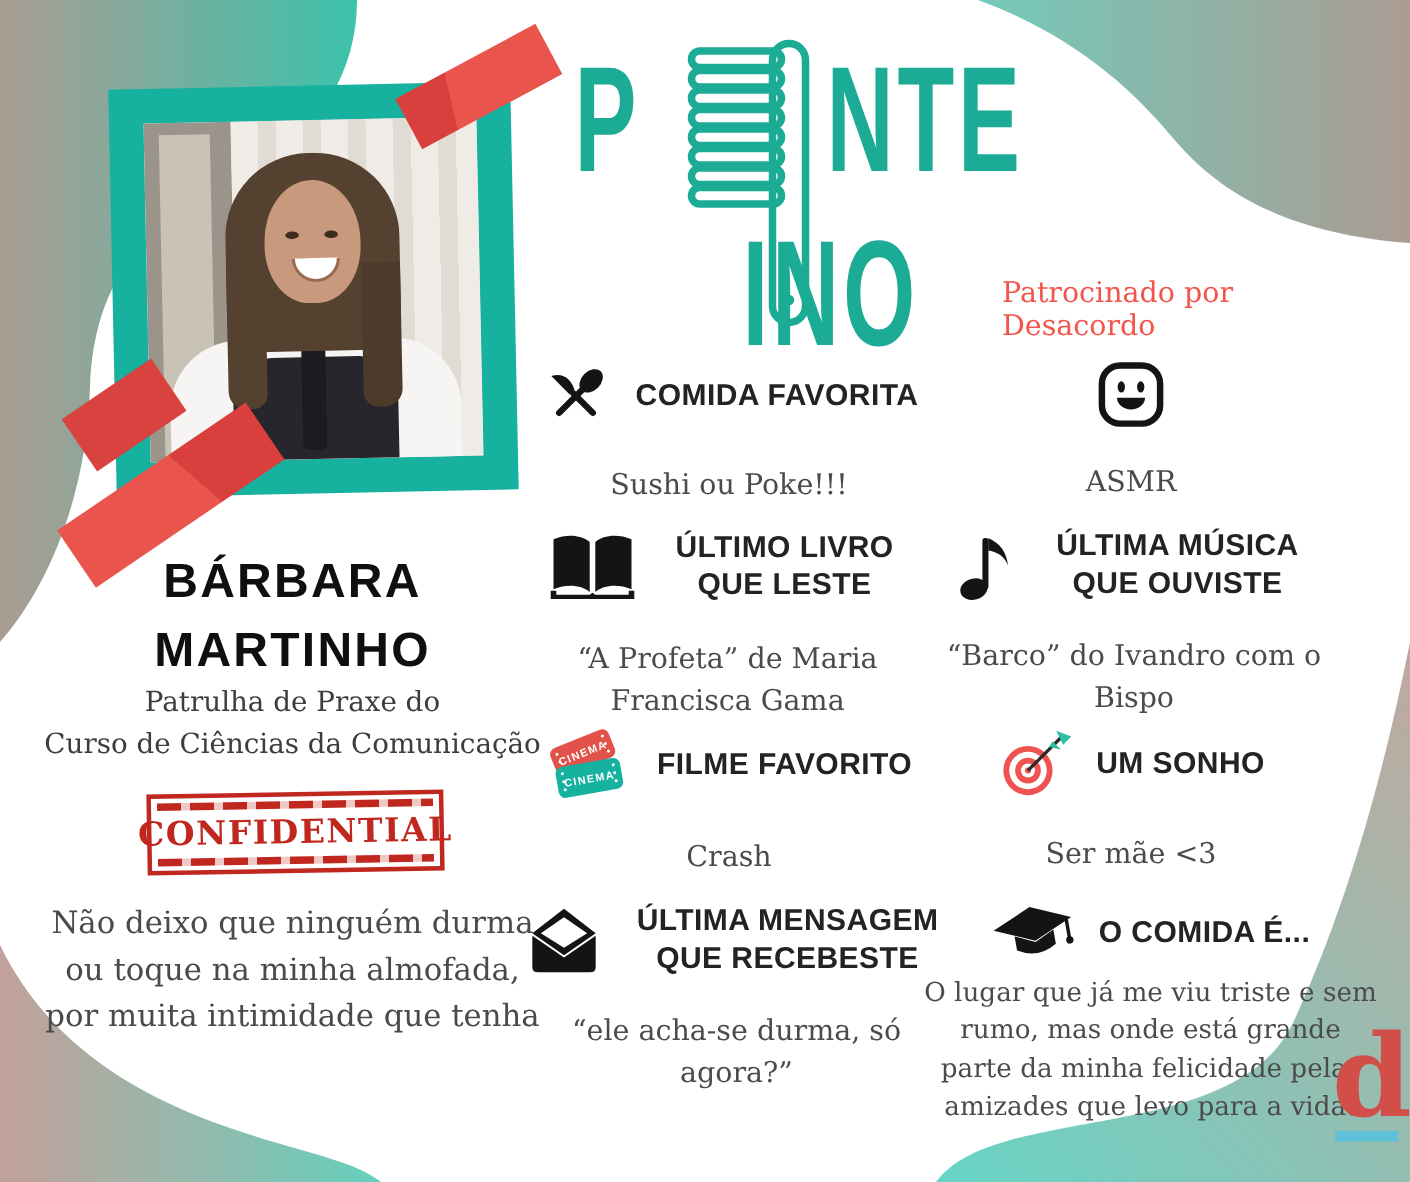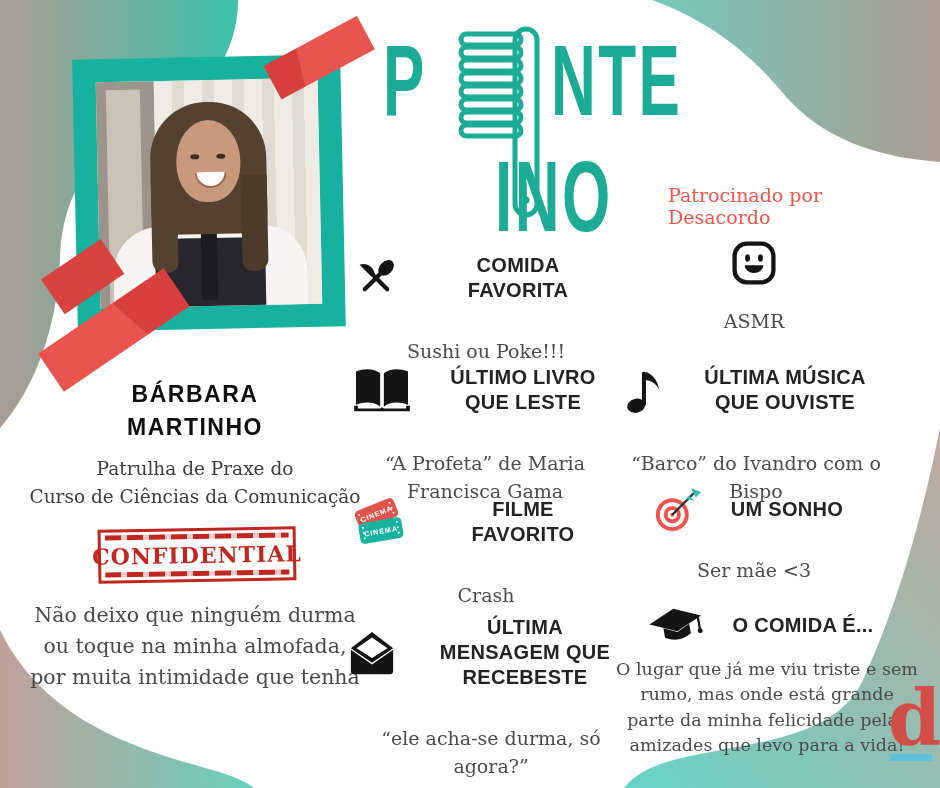--- a/index.html
+++ b/index.html
@@ -41,40 +41,40 @@
   .smile{position:absolute;left:18px;top:52px;width:28px;height:14px;background:#fff;
          border:2px solid #9a6a4e;border-top:none;border-radius:0 0 16px 16px;}
   .tape{position:absolute;}
   .tape-tr{width:106px;height:38px;right:-32px;top:-16px;transform:rotate(-27deg);
            background:linear-gradient(105deg,#d83f3d 32%,#e9544d 32%);}
   .tape-bl{width:152px;height:46px;left:-40px;bottom:-22px;transform:rotate(-33deg);
            background:linear-gradient(75deg,#e9544d 62%,#d83f3d 62%);}
   .tape-bl2{width:72px;height:42px;left:-30px;bottom:34px;transform:rotate(-33deg);background:#d8423f;}
 
   
-  .name{position:absolute;left:55px;top:378px;width:280px;text-align:center;color:#0f0f0f;
-        font-weight:bold;font-size:23px;letter-spacing:1.5px;line-height:1.45;}
+  .name{position:absolute;left:55px;top:364px;width:280px;text-align:center;color:#0f0f0f;
+        font-weight:bold;font-size:32px;letter-spacing:1.5px;line-height:1.45;}
   .name span{display:block;}
   .subtitle{position:absolute;left:18px;top:455px;width:354px;text-align:center;
             font-family:"DejaVu Serif",serif;font-size:18.5px;color:#3d3d3d;line-height:1.5;}
   .subtitle span{display:block;}
   .stamp{position:absolute;left:98px;top:528px;width:192px;height:48px;border:3px solid #c0271f;
          display:flex;align-items:center;justify-content:center;transform:rotate(-1deg);
          font-family:"DejaVu Serif",serif;font-weight:bold;font-size:22px;letter-spacing:1px;
          color:#c0271f;}
   .stamp::before,.stamp::after{content:"";position:absolute;left:4px;right:4px;height:5px;
          background:repeating-linear-gradient(90deg,#c0271f 0 16px,rgba(192,39,31,.25) 16px 22px);}
   .stamp::before{top:3px;} .stamp::after{bottom:3px;}
   .secret{position:absolute;left:30px;top:600px;width:330px;text-align:center;
           font-family:"DejaVu Serif",serif;font-size:20.5px;color:#4a4a4a;line-height:1.5;}
 
   
   .qa{position:absolute;text-align:center;}
   .qa-head{display:flex;align-items:center;justify-content:center;gap:16px;}
-  .qa-title{margin:13px;font-size:20px;font-weight:bold;color:#232323;line-height:1.25;letter-spacing:.3px;}
+  .qa-title{margin:0;font-size:20px;font-weight:bold;color:#232323;line-height:1.25;letter-spacing:.3px;}
   .qa-answer{margin:22px 0 0 0;font-family:"DejaVu Serif",serif;font-size:19px;color:#4b4b4b;line-height:1.45;}
   .qa-iscsp .qa-answer{font-size:17.5px;margin-top:6px;}
   .qa-icon{flex:0 0 auto;display:block;line-height:0;}
 
   
   .brand-d{position:absolute;left:888px;top:686px;width:46px;text-align:center;}
   .brand-d .letter{font-family:"DejaVu Serif",serif;font-weight:bold;font-size:76px;line-height:.85;
                    color:#d14f48;display:block;}
   .brand-d .underline{width:42px;height:7px;background:#5ec1d8;margin:3px auto 0 auto;}
 </style>

